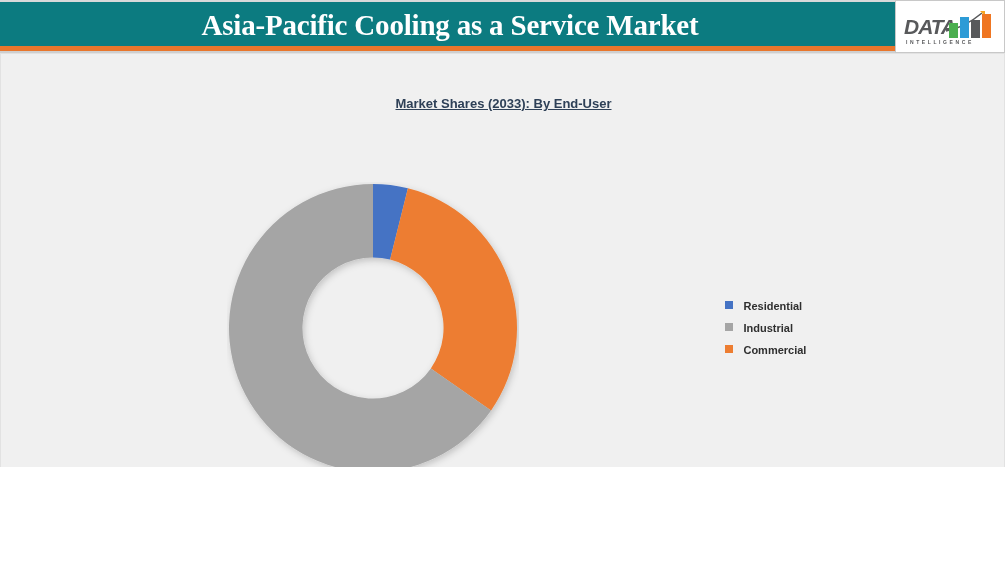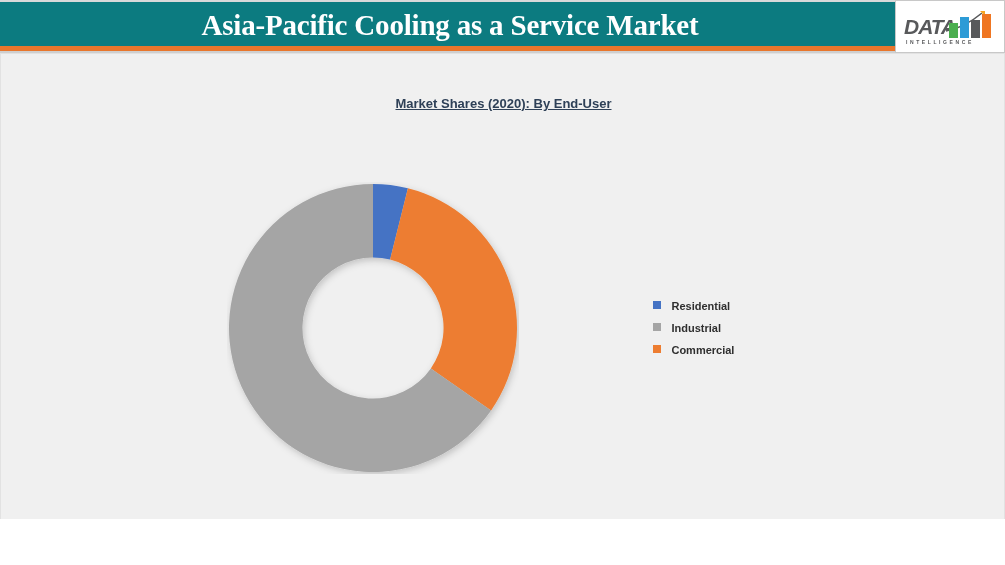--- a/index.html
+++ b/index.html
@@ -8,21 +8,21 @@
     padding: 0;
     background: #ffffff;
   }
   body {
     font-family: "Liberation Sans", sans-serif;
   }
 
   .slide {
     position: relative;
     width: 1005px;
-    height: 519px;
+    height: 467px;
     background: #f0f0f0;
     box-sizing: border-box;
     overflow: hidden;
   }
 
   
   .header-band {
     position: absolute;
     left: 0;
     top: 0;
@@ -167,21 +167,21 @@
   }
   .donut-svg {
     display: block;
     width: 292px;
     height: 292px;
   }
 
   
   .legend {
     position: absolute;
-    left: 652px;
+    left: 724px;
     top: 240px;
     width: 180px;
   }
   .legend-item {
     position: relative;
     height: 22px;
     line-height: 22px;
     white-space: nowrap;
   }
   .legend-swatch {
@@ -227,21 +227,21 @@
         <span class="logo-bar b2"></span>
         <span class="logo-bar b3"></span>
         <span class="logo-bar b4"></span>
       </div>
       <div class="logo-sub">INTELLIGENCE</div>
     </div>
   </div>
 
   <div class="canvas">
 
-    <div class="chart-title">Market Shares (2020): By End-User</div>
+    <div class="chart-title">Market Shares (2033): By End-User</div>
 
     <div class="donut-wrap">
       <svg class="donut-svg" viewBox="0 0 292 292">
         <defs>
           <filter id="donutShadow" x="-25%" y="-25%" width="150%" height="150%">
             <feDropShadow dx="1.5" dy="2.5" stdDeviation="3.5" flood-color="#000000" flood-opacity="0.20"></feDropShadow>
           </filter>
         </defs>
         <g id="donut-slices" filter="url(#donutShadow)">
             <path d="M 146 2 A 144 144 0 0 1 180.93428923453865 6.301770105424737 L 163.11780172492394 77.54786735165813 A 70.56 70.56 0 0 0 146 75.44 Z" fill="#4573c4"></path>

